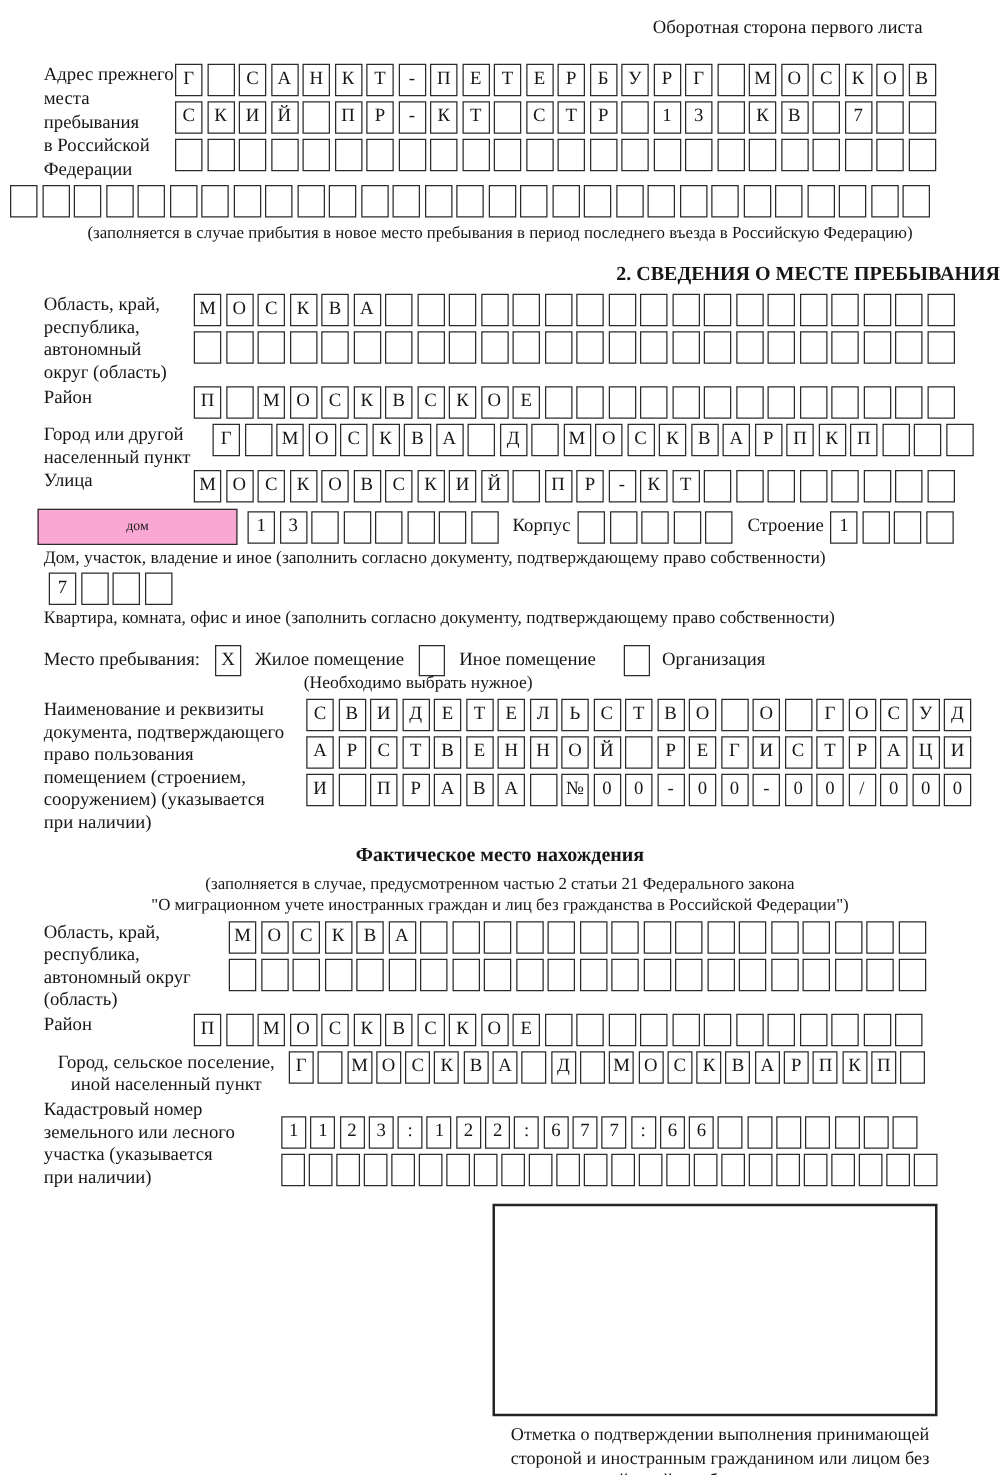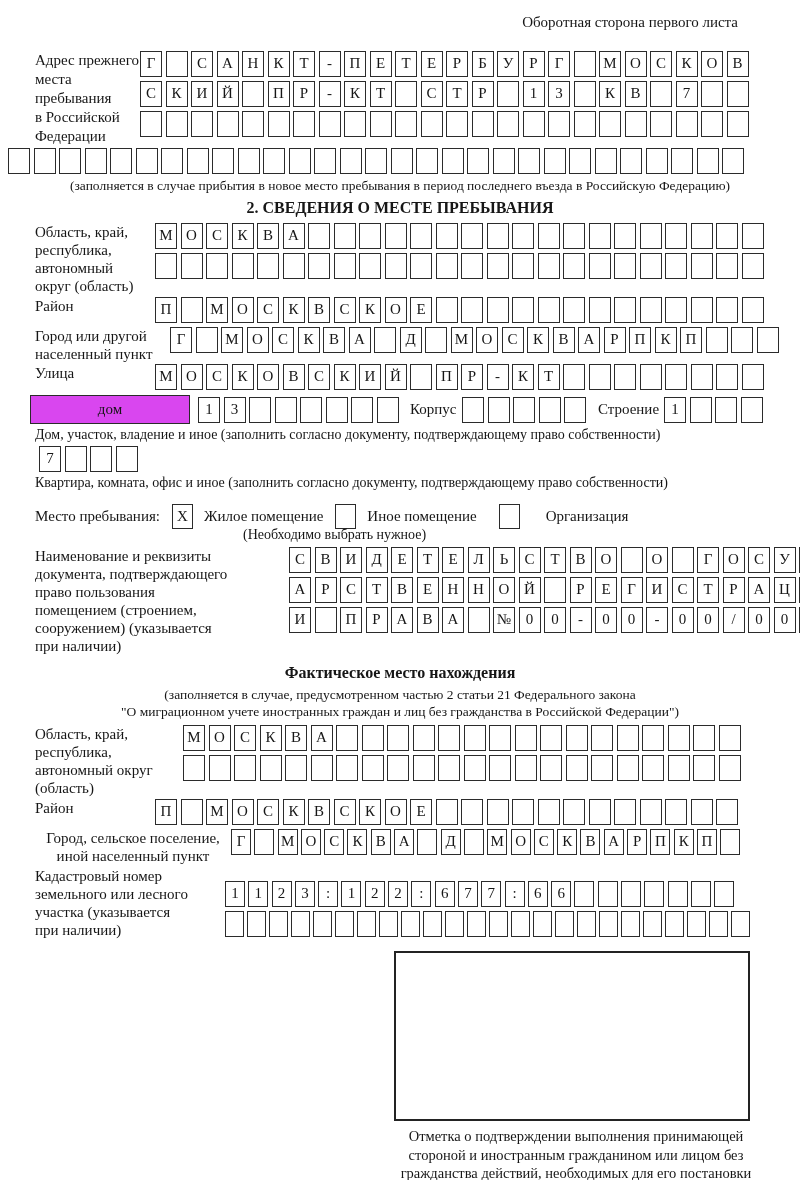--- a/index.html
+++ b/index.html
@@ -17,21 +17,21 @@
   .w210{width:210px;}
   .cells-row{height:26px;white-space:nowrap;flex:0 0 auto;}
   .rows .cells-row{margin-bottom:4px;}
   .cell{display:inline-block;box-sizing:border-box;width:22px;height:26px;border:1.5px solid #2b2b2b;margin-right:3.5px;text-align:center;font-size:15px;line-height:23px;vertical-align:top;background:#fff;}
   .md .cell{width:20px;margin-right:3.3px;}
   .sm .cell{width:19px;margin-right:3px;}
   .note{font-size:13.5px;line-height:17px;}
   .center{text-align:center;}
   .h-bold{font-weight:bold;font-size:16px;text-align:center;line-height:19px;}
   .chk{display:inline-block;box-sizing:border-box;width:21px;height:25px;border:1.5px solid #2b2b2b;text-align:center;font-size:15px;line-height:22px;background:#fff;flex:0 0 auto;}
-  .wbox{box-sizing:border-box;border:1.7px solid #2b2b2b;height:29px;line-height:26px;text-align:center;font-size:15px;background:#d946ef;flex:0 0 auto;}
+  .wbox{box-sizing:border-box;border:1.7px solid #2b2b2b;height:29px;line-height:26px;text-align:center;font-size:11px;background:#f9a8d4;flex:0 0 auto;}
   .inline-label{font-size:15px;line-height:25px;white-space:nowrap;flex:0 0 auto;}
   .stamp{box-sizing:border-box;width:356px;height:170px;border:2px solid #232323;background:#fff;}
   .caption{width:380px;margin-left:386px;text-align:center;font-size:14.5px;line-height:18.5px;white-space:pre-line;}
 </style>
 </head>
 <body>
 
 <div class="sheet">
 
   <div class="hdr-right">Оборотная сторона первого листа</div>
@@ -43,21 +43,21 @@
 Федерации</div>
     <div class="rows">
       <div class="cells-row"><span class="cell">Г</span><span class="cell"></span><span class="cell">С</span><span class="cell">А</span><span class="cell">Н</span><span class="cell">К</span><span class="cell">Т</span><span class="cell">-</span><span class="cell">П</span><span class="cell">Е</span><span class="cell">Т</span><span class="cell">Е</span><span class="cell">Р</span><span class="cell">Б</span><span class="cell">У</span><span class="cell">Р</span><span class="cell">Г</span><span class="cell"></span><span class="cell">М</span><span class="cell">О</span><span class="cell">С</span><span class="cell">К</span><span class="cell">О</span><span class="cell">В</span></div>
       <div class="cells-row"><span class="cell">С</span><span class="cell">К</span><span class="cell">И</span><span class="cell">Й</span><span class="cell"></span><span class="cell">П</span><span class="cell">Р</span><span class="cell">-</span><span class="cell">К</span><span class="cell">Т</span><span class="cell"></span><span class="cell">С</span><span class="cell">Т</span><span class="cell">Р</span><span class="cell"></span><span class="cell">1</span><span class="cell">3</span><span class="cell"></span><span class="cell">К</span><span class="cell">В</span><span class="cell"></span><span class="cell">7</span><span class="cell"></span><span class="cell"></span></div>
       <div class="cells-row"><span class="cell"></span><span class="cell"></span><span class="cell"></span><span class="cell"></span><span class="cell"></span><span class="cell"></span><span class="cell"></span><span class="cell"></span><span class="cell"></span><span class="cell"></span><span class="cell"></span><span class="cell"></span><span class="cell"></span><span class="cell"></span><span class="cell"></span><span class="cell"></span><span class="cell"></span><span class="cell"></span><span class="cell"></span><span class="cell"></span><span class="cell"></span><span class="cell"></span><span class="cell"></span><span class="cell"></span></div>
     </div>
   </div>
   <div class="cells-row" style="margin:2px 0 0 8px;"><span class="cell"></span><span class="cell"></span><span class="cell"></span><span class="cell"></span><span class="cell"></span><span class="cell"></span><span class="cell"></span><span class="cell"></span><span class="cell"></span><span class="cell"></span><span class="cell"></span><span class="cell"></span><span class="cell"></span><span class="cell"></span><span class="cell"></span><span class="cell"></span><span class="cell"></span><span class="cell"></span><span class="cell"></span><span class="cell"></span><span class="cell"></span><span class="cell"></span><span class="cell"></span><span class="cell"></span><span class="cell"></span><span class="cell"></span><span class="cell"></span><span class="cell"></span><span class="cell"></span></div>
   <div class="note center" style="margin-top:3px;">(заполняется в случае прибытия в новое место пребывания в период последнего въезда в Российскую Федерацию)</div>
 
-  <div class="h-bold" style="margin-top:4px;">2. СВЕДЕНИЯ О МЕСТЕ ПРЕБЫВАНИЯ</div>
+  <div class="h-bold" style="margin-top:16px;text-align:right;">2. СВЕДЕНИЯ О МЕСТЕ ПРЕБЫВАНИЯ</div>
 
   <div class="frow" style="margin:6px 0 0 35px;">
     <div class="flabel w120">Область, край,
 республика,
 автономный
 округ (область)</div>
     <div class="rows">
       <div class="cells-row"><span class="cell">М</span><span class="cell">О</span><span class="cell">С</span><span class="cell">К</span><span class="cell">В</span><span class="cell">А</span><span class="cell"></span><span class="cell"></span><span class="cell"></span><span class="cell"></span><span class="cell"></span><span class="cell"></span><span class="cell"></span><span class="cell"></span><span class="cell"></span><span class="cell"></span><span class="cell"></span><span class="cell"></span><span class="cell"></span><span class="cell"></span><span class="cell"></span><span class="cell"></span><span class="cell"></span><span class="cell"></span></div>
       <div class="cells-row"><span class="cell"></span><span class="cell"></span><span class="cell"></span><span class="cell"></span><span class="cell"></span><span class="cell"></span><span class="cell"></span><span class="cell"></span><span class="cell"></span><span class="cell"></span><span class="cell"></span><span class="cell"></span><span class="cell"></span><span class="cell"></span><span class="cell"></span><span class="cell"></span><span class="cell"></span><span class="cell"></span><span class="cell"></span><span class="cell"></span><span class="cell"></span><span class="cell"></span><span class="cell"></span><span class="cell"></span></div>
     </div>
@@ -94,25 +94,25 @@
   </div>
   <div class="note" style="margin:2px 0 13px 35px;font-size:14px;">Квартира, комната, офис и иное (заполнить согласно документу, подтверждающему право собственности)</div>
 
   <div class="frow" style="margin:4px 0 0 35px;align-items:center;">
     <div class="inline-label">Место пребывания:</div>
     <div class="chk" style="margin-left:12px;">X</div>
     <div class="inline-label" style="margin-left:11px;">Жилое помещение</div>
     <div class="chk" style="margin-left:12px;"></div>
     <div class="inline-label" style="margin-left:11px;">Иное помещение</div>
     <div class="chk" style="margin-left:22px;"></div>
-    <div class="inline-label" style="margin-left:26px;">Организация</div>
+    <div class="inline-label" style="margin-left:10px;">Организация</div>
   </div>
   <div class="note" style="margin:-3px 0 0 243px;font-size:14px;">(Необходимо выбрать нужное)</div>
 
-  <div class="frow" style="margin:4px 0 0 35px;gap:44px;">
+  <div class="frow" style="margin:4px 0 0 35px;">
     <div class="flabel w210">Наименование и реквизиты
 документа, подтверждающего
 право пользования
 помещением (строением,
 сооружением) (указывается
 при наличии)</div>
     <div class="rows">
       <div class="cells-row"><span class="cell">С</span><span class="cell">В</span><span class="cell">И</span><span class="cell">Д</span><span class="cell">Е</span><span class="cell">Т</span><span class="cell">Е</span><span class="cell">Л</span><span class="cell">Ь</span><span class="cell">С</span><span class="cell">Т</span><span class="cell">В</span><span class="cell">О</span><span class="cell"></span><span class="cell">О</span><span class="cell"></span><span class="cell">Г</span><span class="cell">О</span><span class="cell">С</span><span class="cell">У</span><span class="cell">Д</span></div>
       <div class="cells-row"><span class="cell">А</span><span class="cell">Р</span><span class="cell">С</span><span class="cell">Т</span><span class="cell">В</span><span class="cell">Е</span><span class="cell">Н</span><span class="cell">Н</span><span class="cell">О</span><span class="cell">Й</span><span class="cell"></span><span class="cell">Р</span><span class="cell">Е</span><span class="cell">Г</span><span class="cell">И</span><span class="cell">С</span><span class="cell">Т</span><span class="cell">Р</span><span class="cell">А</span><span class="cell">Ц</span><span class="cell">И</span></div>
       <div class="cells-row"><span class="cell">И</span><span class="cell"></span><span class="cell">П</span><span class="cell">Р</span><span class="cell">А</span><span class="cell">В</span><span class="cell">А</span><span class="cell"></span><span class="cell">№</span><span class="cell">0</span><span class="cell">0</span><span class="cell">-</span><span class="cell">0</span><span class="cell">0</span><span class="cell">-</span><span class="cell">0</span><span class="cell">0</span><span class="cell">/</span><span class="cell">0</span><span class="cell">0</span><span class="cell">0</span></div>

